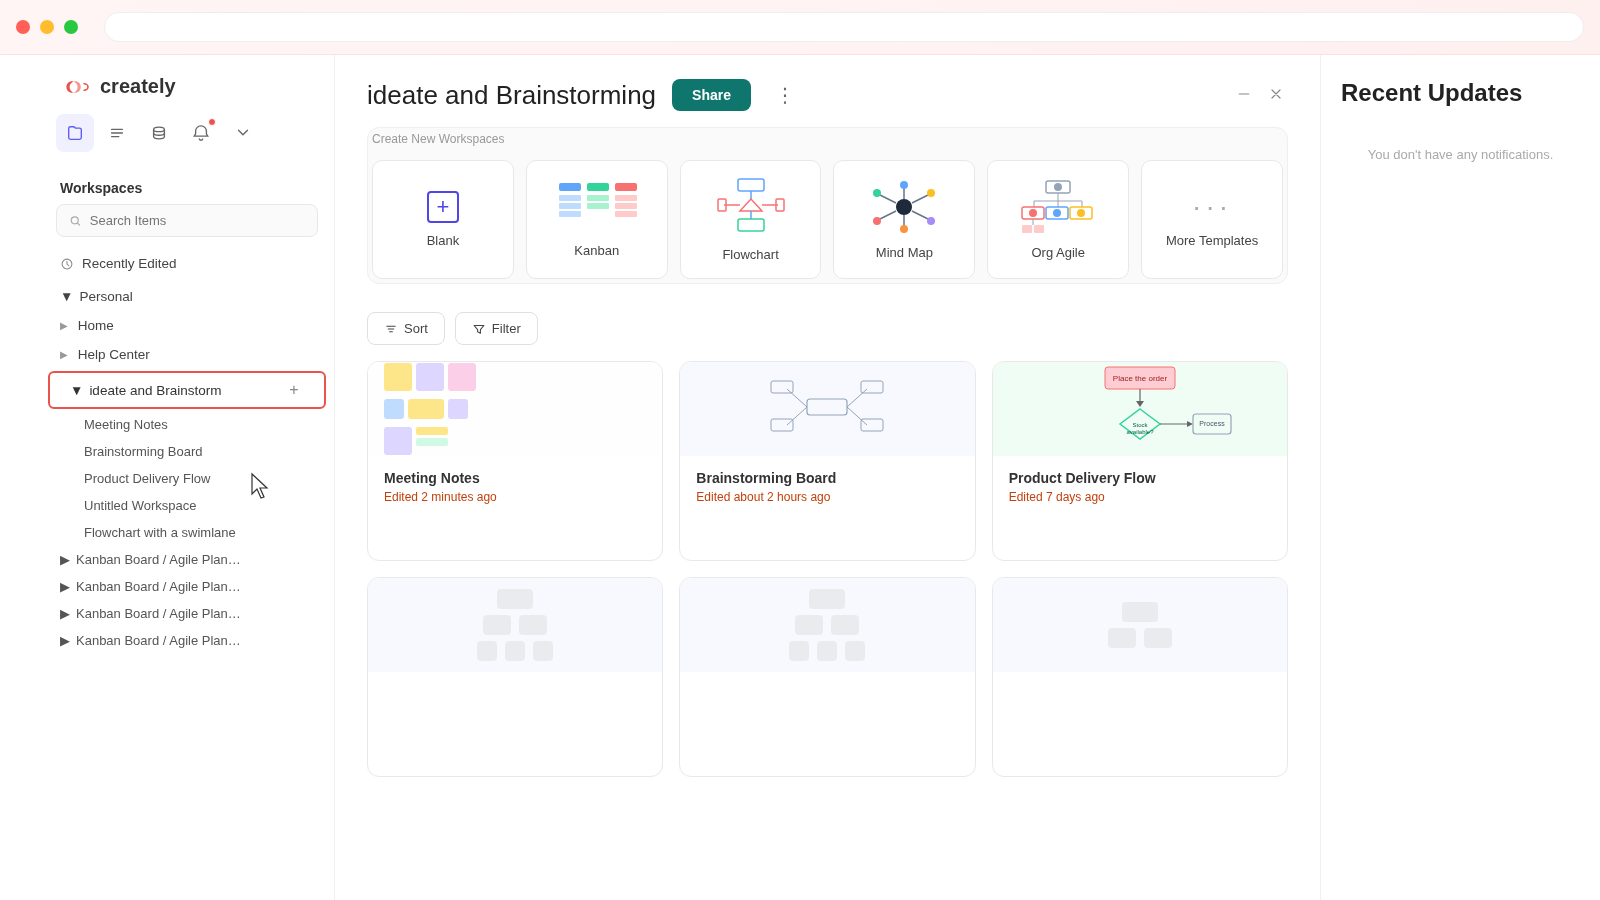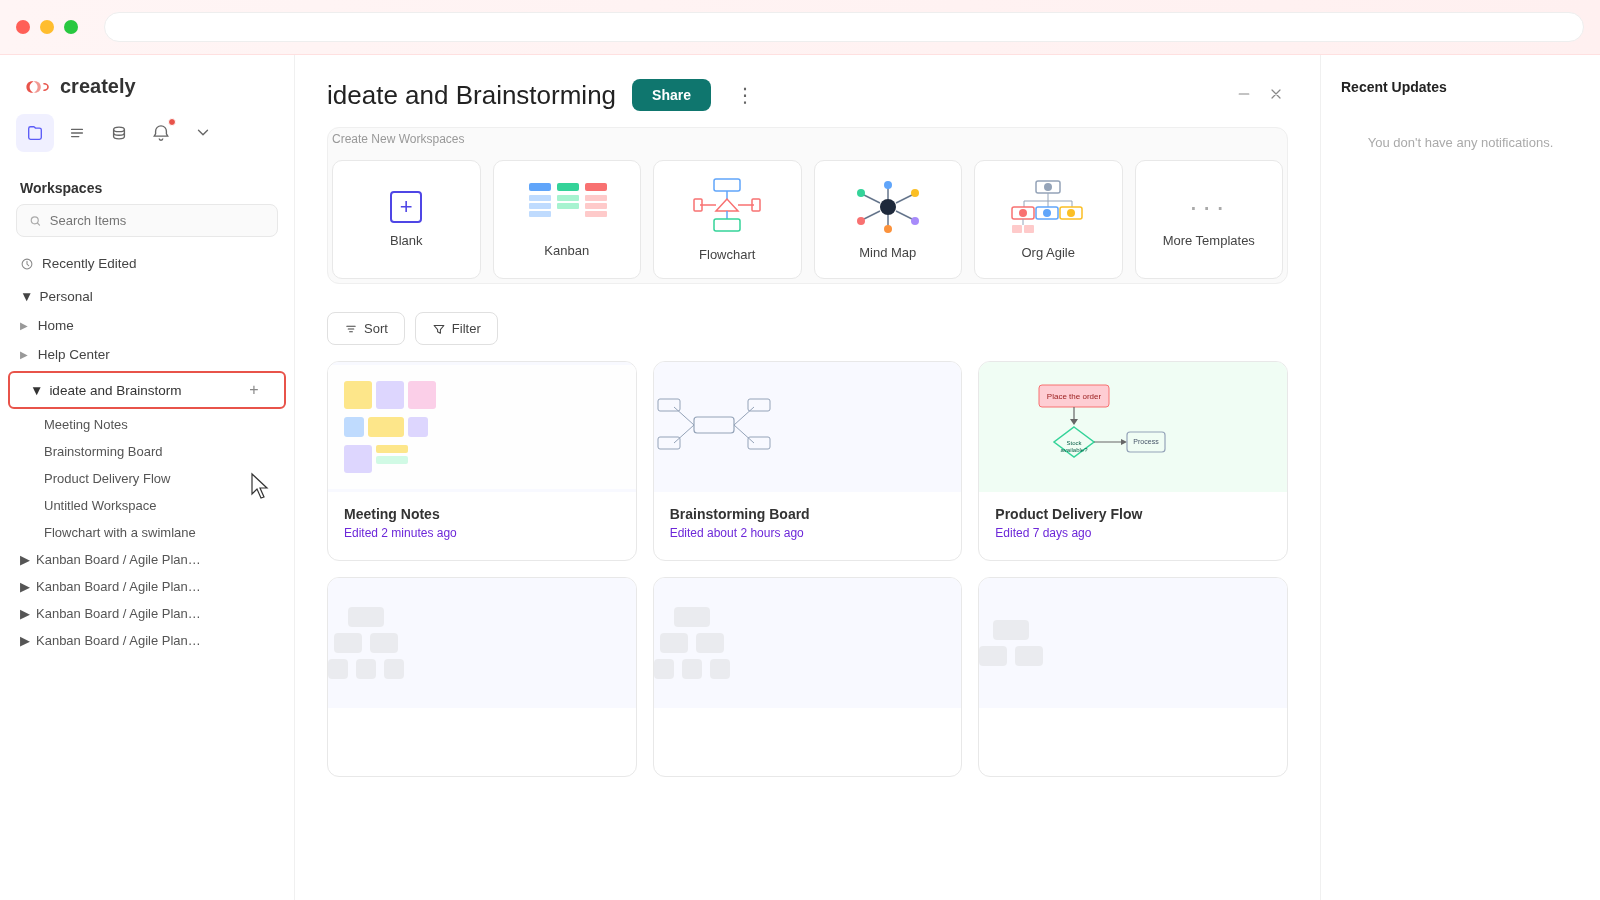--- a/index.html
+++ b/index.html
@@ -30,20 +30,21 @@
       align-items: center;
       padding: 0 14px;
       color: #999;
       font-size: 13px;
     }
 
     
     .app-layout {
       display: flex;
       height: 845px;
+      margin-left: 40px;
     }
 
     
     .sidebar {
       width: 295px;
       min-width: 295px;
       background: #fff;
       border-right: 1px solid #f0f0f0;
       display: flex;
       flex-direction: column;
@@ -325,51 +326,52 @@
     .workspace-card {
       background: #fff;
       border: 1px solid #e8e8e8;
       border-radius: 12px;
       overflow: hidden;
       cursor: pointer;
       transition: box-shadow 0.15s;
       min-height: 200px;
     }
     .workspace-card-thumb {
-      height: 130px;
+      height: 94px;
       background: #f8f9ff;
       display: flex;
       align-items: center;
+      justify-content: center;
       overflow: hidden;
       position: relative;
     }
     .workspace-card-body {
       padding: 14px 16px 12px;
     }
     .workspace-card-title {
       font-size: 14px;
       font-weight: 600;
       color: #333;
       margin-bottom: 4px;
     }
     .workspace-card-time {
       font-size: 12px;
-      color: #6d28d9;
+      color: #c2410c;
     }
 
     
     .right-panel {
       width: 280px;
       min-width: 280px;
       border-left: 1px solid #f0f0f0;
       padding: 24px 20px;
       background: #fff;
     }
     .right-panel-title {
-      font-size: 14px;
+      font-size: 24px;
       font-weight: 700;
       color: #222;
       margin-bottom: 20px;
     }
     .no-notifications {
       font-size: 13px;
       color: #aaa;
       text-align: center;
       margin-top: 40px;
     }

